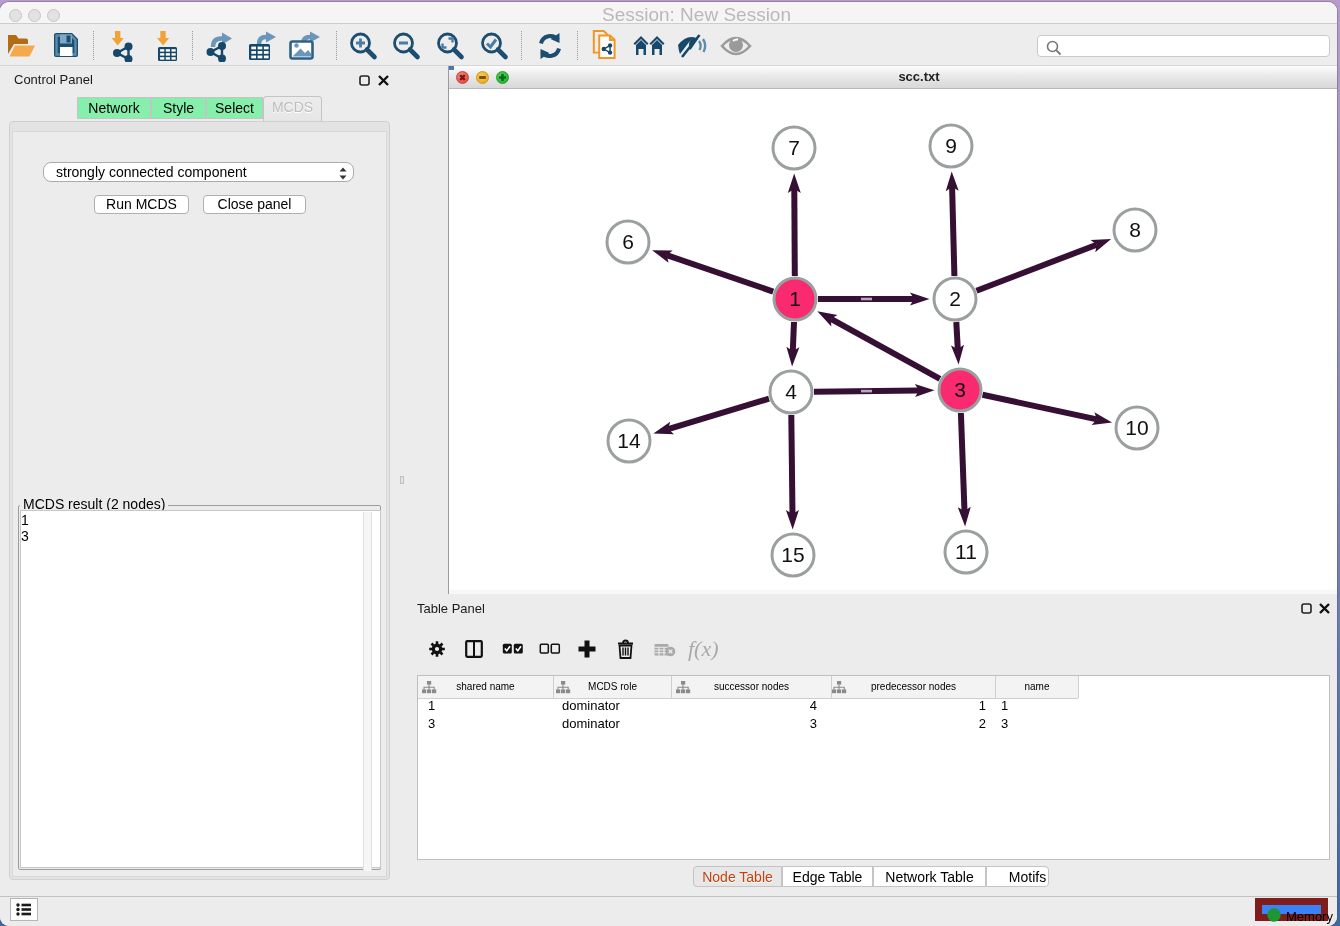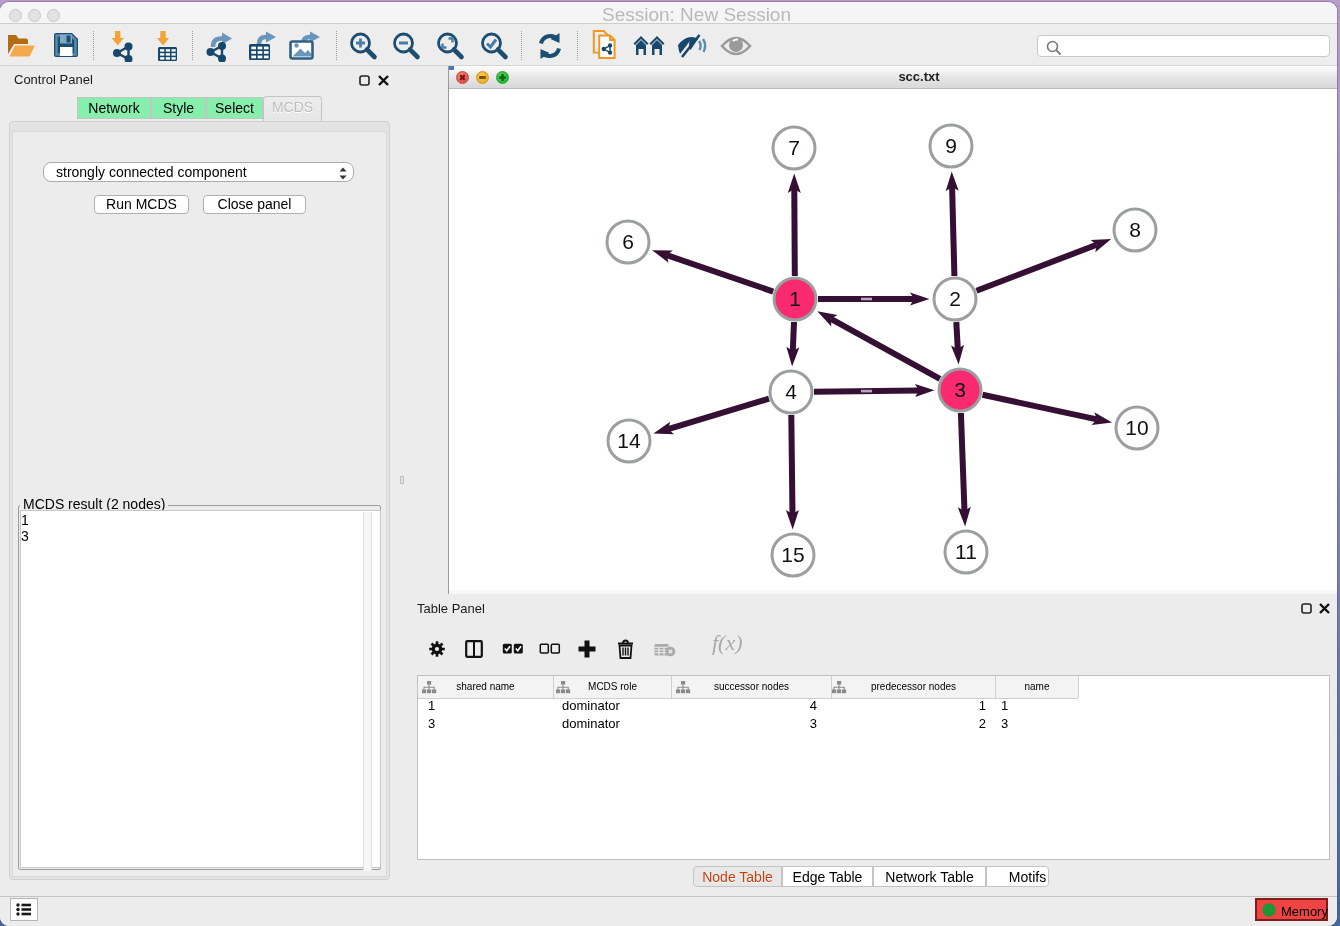--- a/index.html
+++ b/index.html
@@ -108,21 +108,21 @@
 .btabs { position:absolute; top:272px; left:288px; height:22px; }
 .btab { position:absolute; height:21px; background:#fff; border:1px solid #c4c4c4;
   font-size:14px; text-align:center; line-height:20px; color:#000; }
 .btab.sel { background:#e7e7e7; color:#c2410c; text-shadow:0 1px 0 #fff; }
 
 .statusbar { position:absolute; left:0; top:894px; width:100%; height:30px;
   border-top:1px solid #c3c3c3; background:#ececec; }
 .listbtn { position:absolute; left:10px; top:1px; width:28px; height:23px;
   background:#fdfdfd; border:1px solid #b5b5b5; }
 .membtn { position:absolute; right:9px; top:1px; width:73px; height:23px;
-  background:#ef4444; border:2px solid #7f1d1d; font-size:13px; }
+  background:#3b82f6; border:7px solid #7f1d1d; font-size:13px; }
 </style>
 </head>
 <body>
 <div class="window">
   <div class="titlebar">
     <div class="tl" style="left:9px"></div>
     <div class="tl" style="left:28px"></div>
     <div class="tl" style="left:47px"></div>
     <div class="title-text">Session: New Session</div>
   </div>
@@ -452,21 +452,21 @@
         <g fill="#a9a9a9">
           <rect x="0.5" y="1" width="14" height="11.5" rx="1"></rect>
         </g>
         <g stroke="#ededed" stroke-width="1.1">
           <path d="M0.5 4.2 H14.5 M0.5 7 H14.5 M0.5 9.8 H14.5 M5 4 V12.5 M10 4 V12.5"></path>
         </g>
         <circle cx="16.5" cy="8.5" r="4.8" fill="#a9a9a9"></circle>
         <path d="M14.7 6.7 L18.3 10.3 M18.3 6.7 L14.7 10.3" stroke="#ededed" stroke-width="1.3"></path>
       </svg>
 
-      <div style="position:absolute; left:283px; top:36px; font-family:'Liberation Serif',serif; font-style:italic; font-size:22px; color:#a9a9a9;margin-left:24px;">f(x)</div>
+      <div style="position:absolute; left:283px; top:42px; font-family:'Liberation Serif',serif; font-style:italic; font-size:22px; color:#a9a9a9;">f(x)</div>
     </div>
     <div class="ttable" id="ttable">
       <div class="thead" style="width:660px;">
         <div class="th" style="left:0; width:136px;">shared name</div>
         <div class="th" style="left:136px; width:118px;">MCDS role</div>
         <div class="th" style="left:254px; width:160px;">successor nodes</div>
         <div class="th" style="left:414px; width:164px;">predecessor nodes</div>
         <div class="th" style="left:578px; width:83px; border-right:1px solid #cfcfcf;">name</div>
       </div>
       <svg style="position:absolute; left:0; top:0;" width="660" height="23" viewBox="0 0 660 23">

